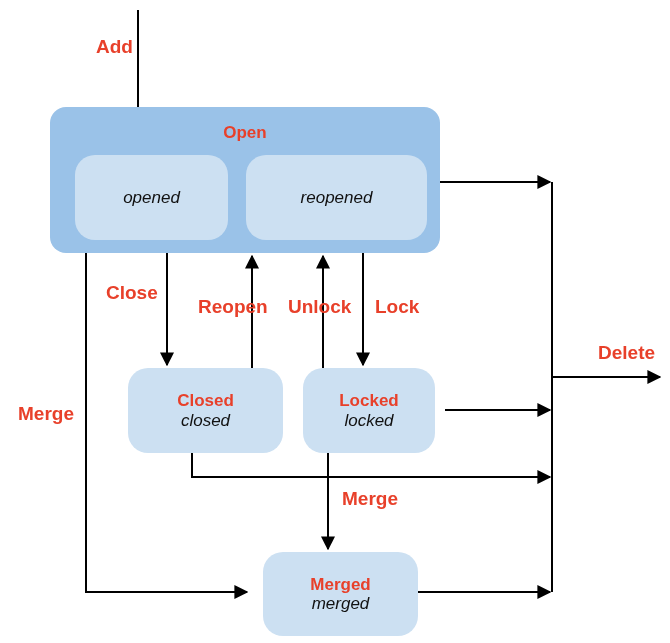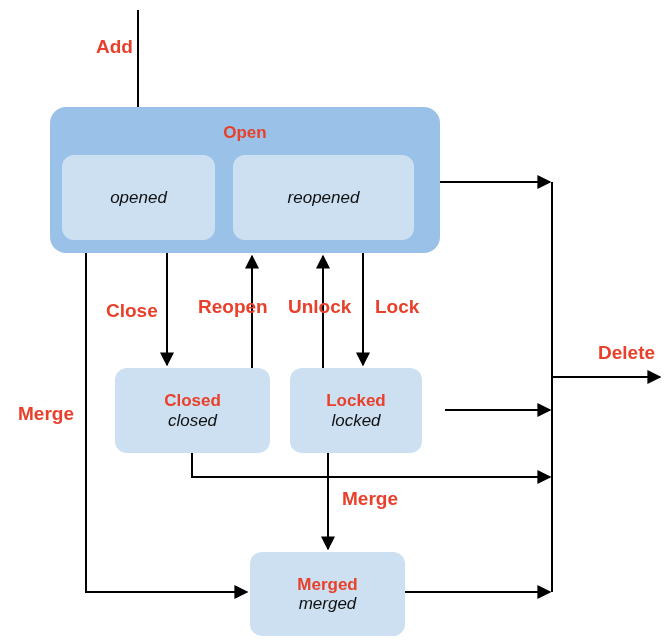--- a/index.html
+++ b/index.html
@@ -44,21 +44,22 @@
     top: 16px;
     left: 0;
     right: 0;
     text-align: center;
     color: #E8402A;
     font-weight: bold;
     font-size: 17px;
   }
   .state-box {
     background: #CCE0F2;
-    border-radius: 12px;
+    border-radius: 20px;
+    margin-left: 13px;
   }
   .state-title {
     color: #E8402A;
     font-weight: bold;
     font-size: 17px;
   }
   .state-sub {
     font-style: italic;
     font-size: 17px;
     color: #111111;
@@ -139,21 +140,21 @@
     <div class="state-sub">locked</div>
   </div>
 
   <div class="node state-box" style="left:250px; top:552px; width:155px; height:84px;">
     <div class="state-title">Merged</div>
     <div class="state-sub">merged</div>
   </div>
 
   <div class="edge-label" style="left:96px; top:36px;">Add</div>
 
-  <div class="edge-label" style="left:106px; top:300px;">Close</div>
+  <div class="edge-label" style="left:106px; top:282px;">Close</div>
 
   <div class="edge-label" style="left:198px; top:296px;">Reopen</div>
 
   <div class="edge-label" style="left:288px; top:296px;">Unlock</div>
 
   <div class="edge-label" style="left:375px; top:296px;">Lock</div>
 
   <div class="edge-label" style="left:18px; top:403px;">Merge</div>
 
   <div class="edge-label" style="left:342px; top:488px;">Merge</div>

